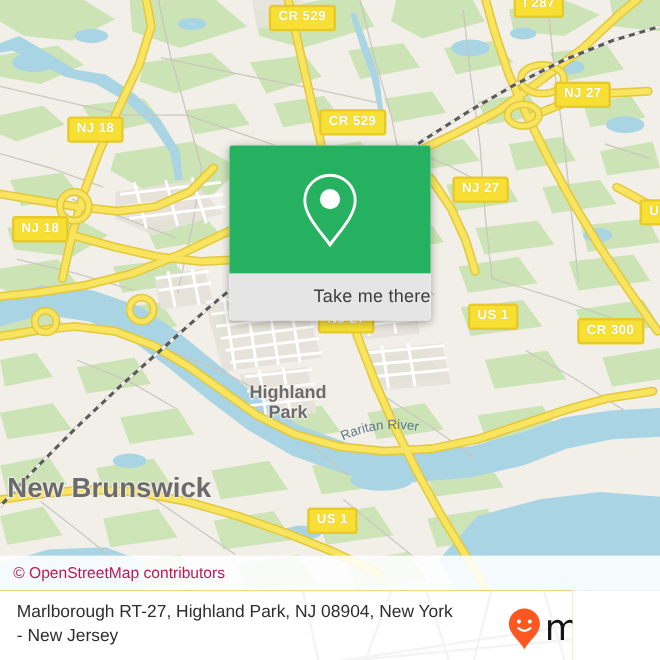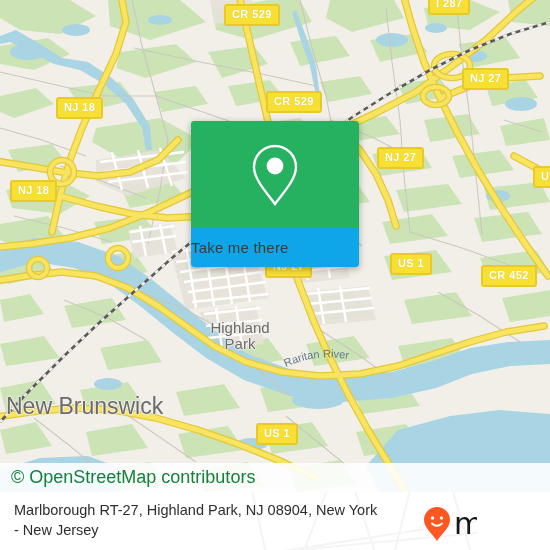--- a/index.html
+++ b/index.html
@@ -35,20 +35,21 @@
   .place{
     position:absolute;
     color:#6b6b6b;
     font-size:15px;
     line-height:16px;
     white-space:pre;
     text-align:center;
     text-shadow:
       1px 0 1px #f2efe9, -1px 0 1px #f2efe9,
       0 1px 1px #f2efe9, 0 -1px 1px #f2efe9;
+    font-weight: bold;
   }
   .place.big{font-size:23px;line-height:20px;}
 
   
   .marker-tail{
     position:absolute;left:262px;top:250px;width:0;height:0;
     border-left:11px solid transparent;border-right:11px solid transparent;
     border-top:15px solid #ffffff;
     filter:drop-shadow(0 2px 2px rgba(0,0,0,.22));
   }
@@ -56,35 +57,35 @@
     position:absolute;left:191px;top:121px;width:168px;
     border-radius:3px;overflow:hidden;
     box-shadow:0 2px 7px rgba(0,0,0,.32);
     background:#fff;
   }
   .card-top{
     height:107px;background:#26b160;
     display:flex;align-items:center;justify-content:center;
   }
   .card-bottom{
-    height:39px;background:#0ea5e9;
-    display:flex;align-items:center;justify-content:flex-start;
+    height:39px;background:#e5e5e5;
+    display:flex;align-items:center;justify-content:flex-end;
   }
   .card-bottom span{
     color:#3c3c3c;font-size:15px;letter-spacing:.2px;
   }
 
   
   .attrib{
     position:absolute;left:0;top:463px;width:550px;height:29px;
     background:rgba(255,255,255,.88);
     display:flex;align-items:center;
     box-sizing:border-box;padding-left:11px;
   }
-  .attrib span{color:#15803d;font-size:18px;}
+  .attrib span{color:#be185d;font-size:13px;}
 
   
   .footer{
     position:absolute;left:0;top:492px;width:477px;height:58px;
     background:#eab308;overflow:hidden;
   }
   .footer-bg{position:absolute;left:0;top:0;}
   .footer-text{
     position:absolute;left:14px;top:8px;width:370px;
     color:#2e2e2e;font-size:14.5px;line-height:20px;
@@ -371,21 +372,21 @@
 
     <div class="shield" style="left:224px;top:4px;">CR 529</div>
     <div class="shield" style="left:428px;top:-7px;">I 287</div>
     <div class="shield" style="left:462px;top:68px;">NJ 27</div>
     <div class="shield" style="left:266px;top:91px;">CR 529</div>
     <div class="shield" style="left:56px;top:97px;">NJ 18</div>
     <div class="shield" style="left:377px;top:147px;">NJ 27</div>
     <div class="shield" style="left:10px;top:180px;">NJ 18</div>
     <div class="shield" style="left:533px;top:166px;">US</div>
     <div class="shield" style="left:390px;top:253px;">US 1</div>
-    <div class="shield" style="left:481px;top:265px;">CR 452</div>
+    <div class="shield" style="left:481px;top:265px;">CR 300</div>
     <div class="shield" style="left:265px;top:256px;">NJ 27</div>
     <div class="shield" style="left:256px;top:423px;">US 1</div>
 
     <div class="marker-tail"></div>
 
     <div class="card">
       <div class="card-top">
         <svg width="54" height="66" viewBox="0 0 54 66">
           <path d="M27 4 C15.4 4 6 13.4 6 25 C6 38 20 52 27 62 C34 52 48 38 48 25 C48 13.4 38.6 4 27 4 Z" fill="none" stroke="#ffffff" stroke-width="2.4"></path>
           <circle cx="27" cy="24" r="8.4" fill="#ffffff"></circle>

